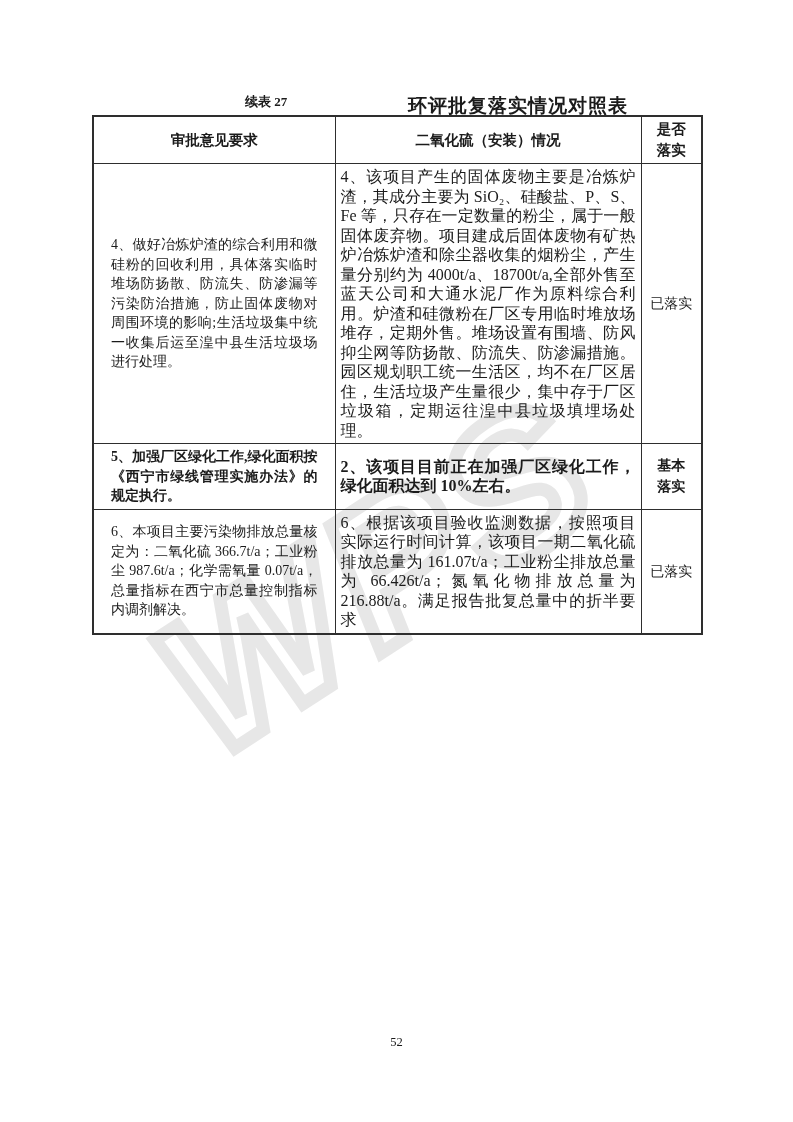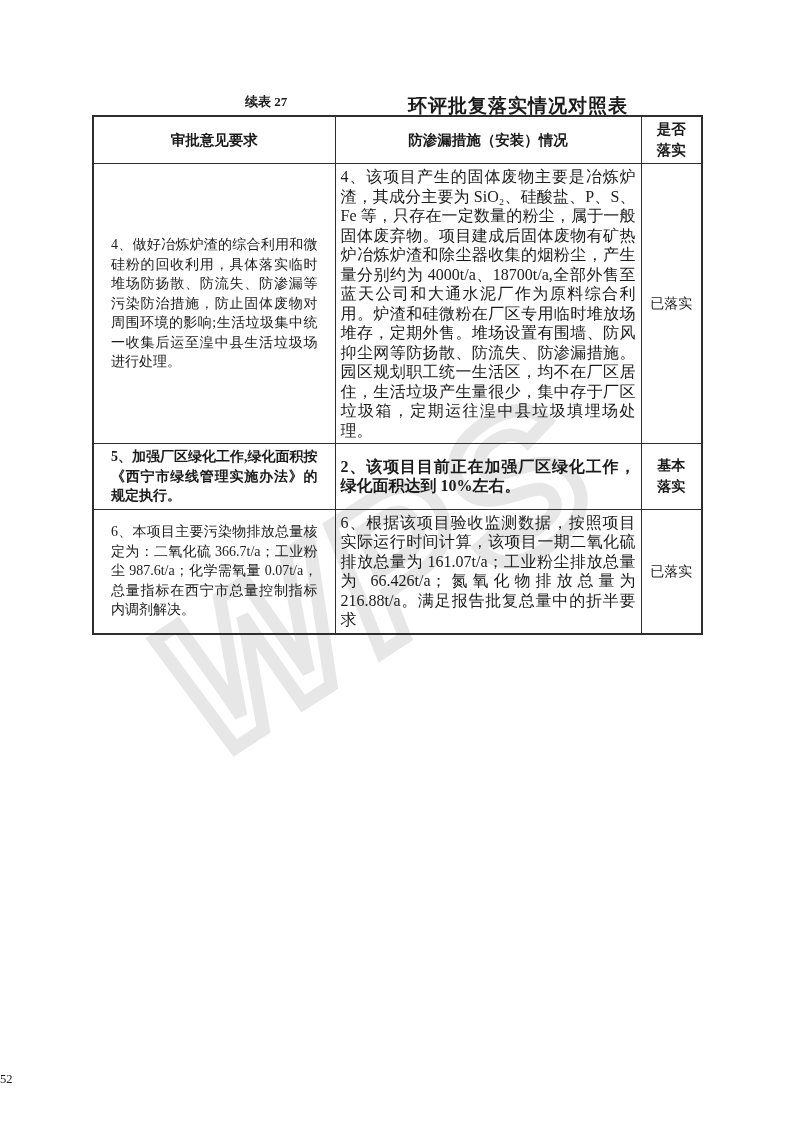--- a/index.html
+++ b/index.html
@@ -91,22 +91,23 @@
     text-align: center;
     vertical-align: middle;
     white-space: pre-line;
     padding: 2px 3px;
     margin-left: 20px;
   }
   th.status-hdr { white-space: pre-line; }
   .page-number {
     position: absolute;
     left: 0;
-    top: 1072px;
+    top: 1035px;
     width: 100%;
+    text-align: center;
     font-size: 12.5px;
   }
 </style>
 </head>
 <body>
 
 <div class="page">
 
   <svg class="watermark-layer" width="720" height="500" viewBox="0 0 720 500" aria-hidden="true">
     <text x="345" y="300" text-anchor="middle" font-family="Liberation Sans, DejaVu Sans, sans-serif" font-size="195" font-weight="bold" font-style="italic" letter-spacing="10" fill="#ffffff" stroke="#e7e7e7" stroke-width="13" transform="rotate(-33 345 245)">WPS</text>
@@ -120,21 +121,21 @@
 
     <table class="cmp">
       <colgroup>
         <col style="width:242px">
         <col style="width:306px">
         <col style="width:61px">
       </colgroup>
       <thead>
         <tr class="hdr-row">
           <th>审批意见要求</th>
-          <th>防渗漏措施（安装）情况</th>
+          <th>二氧化硫（安装）情况</th>
           <th class="status-hdr">是否
 落实</th>
         </tr>
       </thead>
       <tbody>
         <tr class="row-4">
           <td class="req-cell">4、做好冶炼炉渣的综合利用和微硅粉的回收利用，具体落实临时堆场防扬散、防流失、防渗漏等污染防治措施，防止固体废物对周围环境的影响;生活垃圾集中统一收集后运至湟中县生活垃圾场进行处理。</td>
           <td class="act-cell">4、该项目产生的固体废物主要是冶炼炉渣，其成分主要为 SiO₂、硅酸盐、P、S、Fe 等，只存在一定数量的粉尘，属于一般固体废弃物。项目建成后固体废物有矿热炉冶炼炉渣和除尘器收集的烟粉尘，产生量分别约为 4000t/a、18700t/a,全部外售至蓝天公司和大通水泥厂作为原料综合利用。炉渣和硅微粉在厂区专用临时堆放场堆存，定期外售。堆场设置有围墙、防风抑尘网等防扬散、防流失、防渗漏措施。园区规划职工统一生活区，均不在厂区居住，生活垃圾产生量很少，集中存于厂区垃圾箱，定期运往湟中县垃圾填埋场处理。</td>
           <td class="status-cell">已落实</td>
         </tr>

